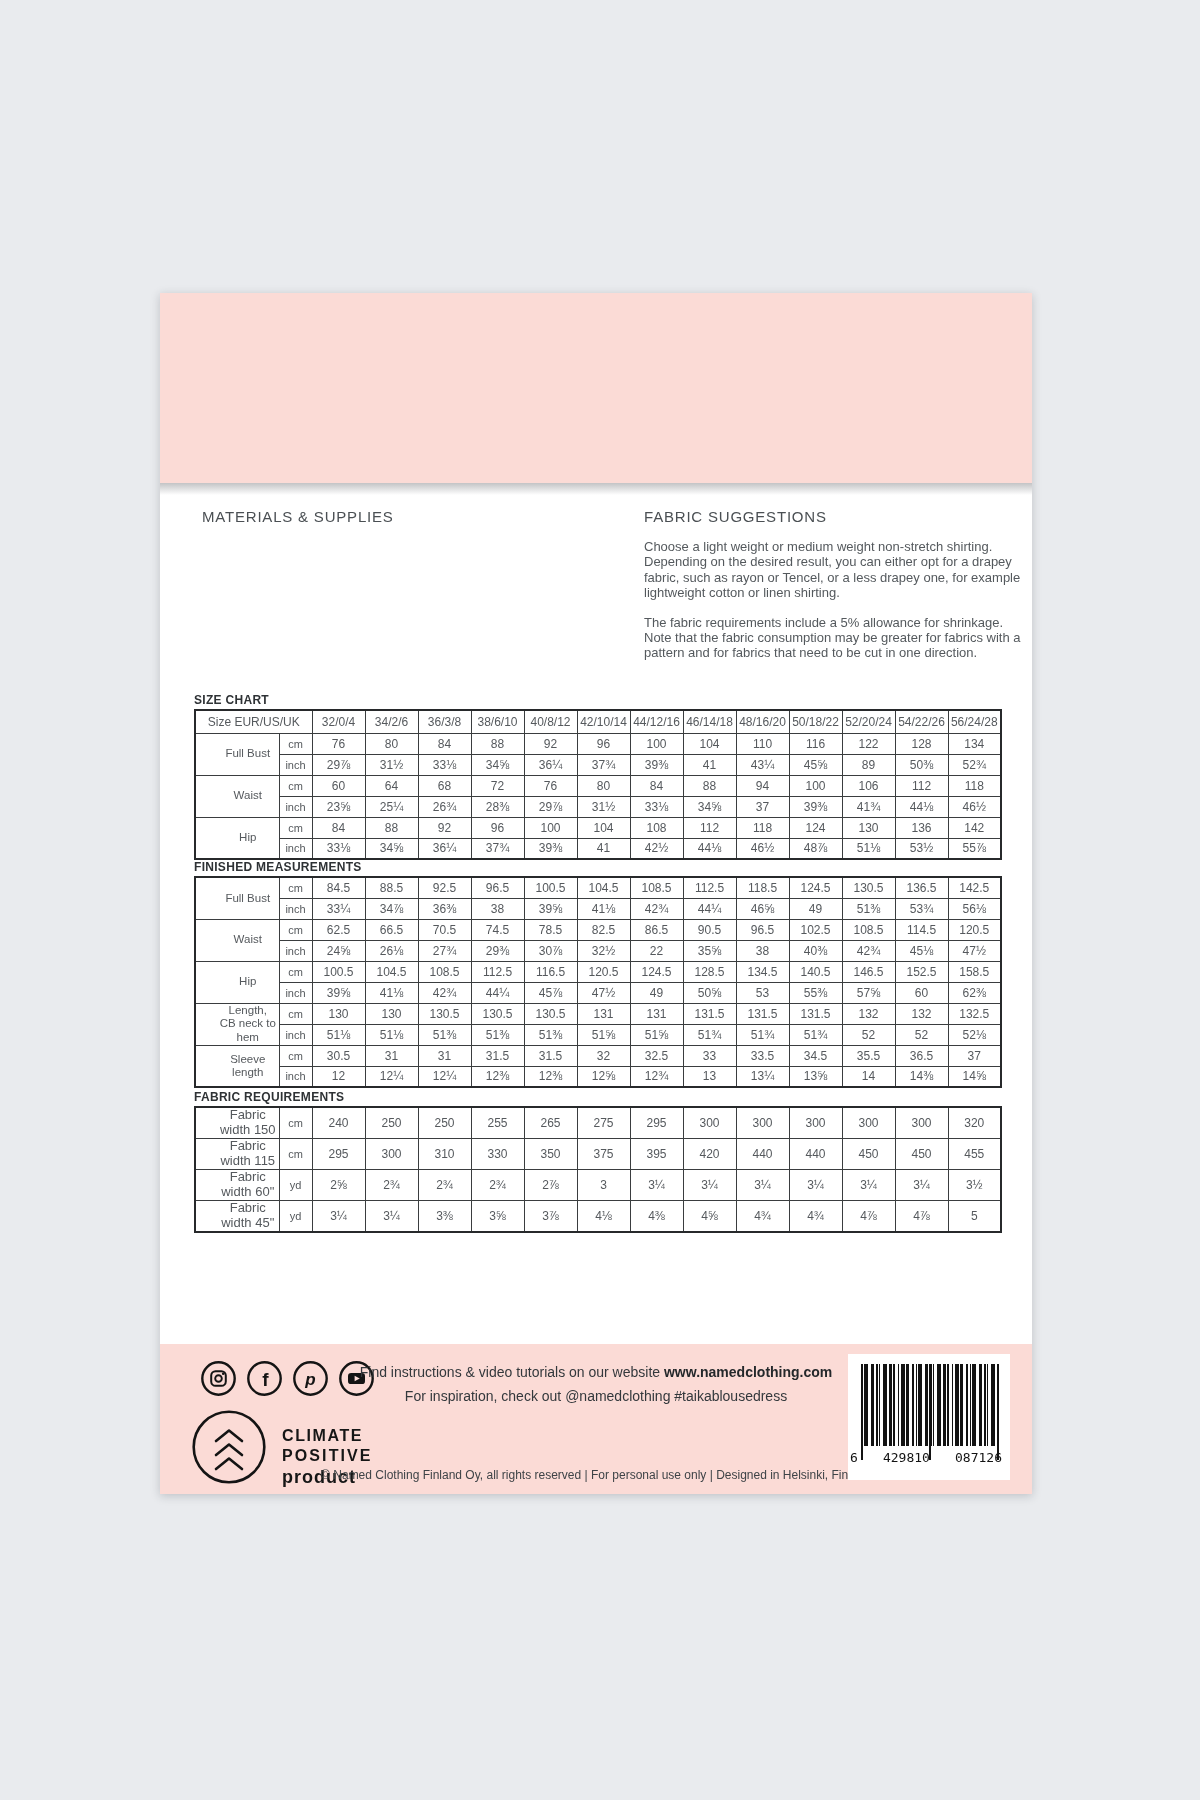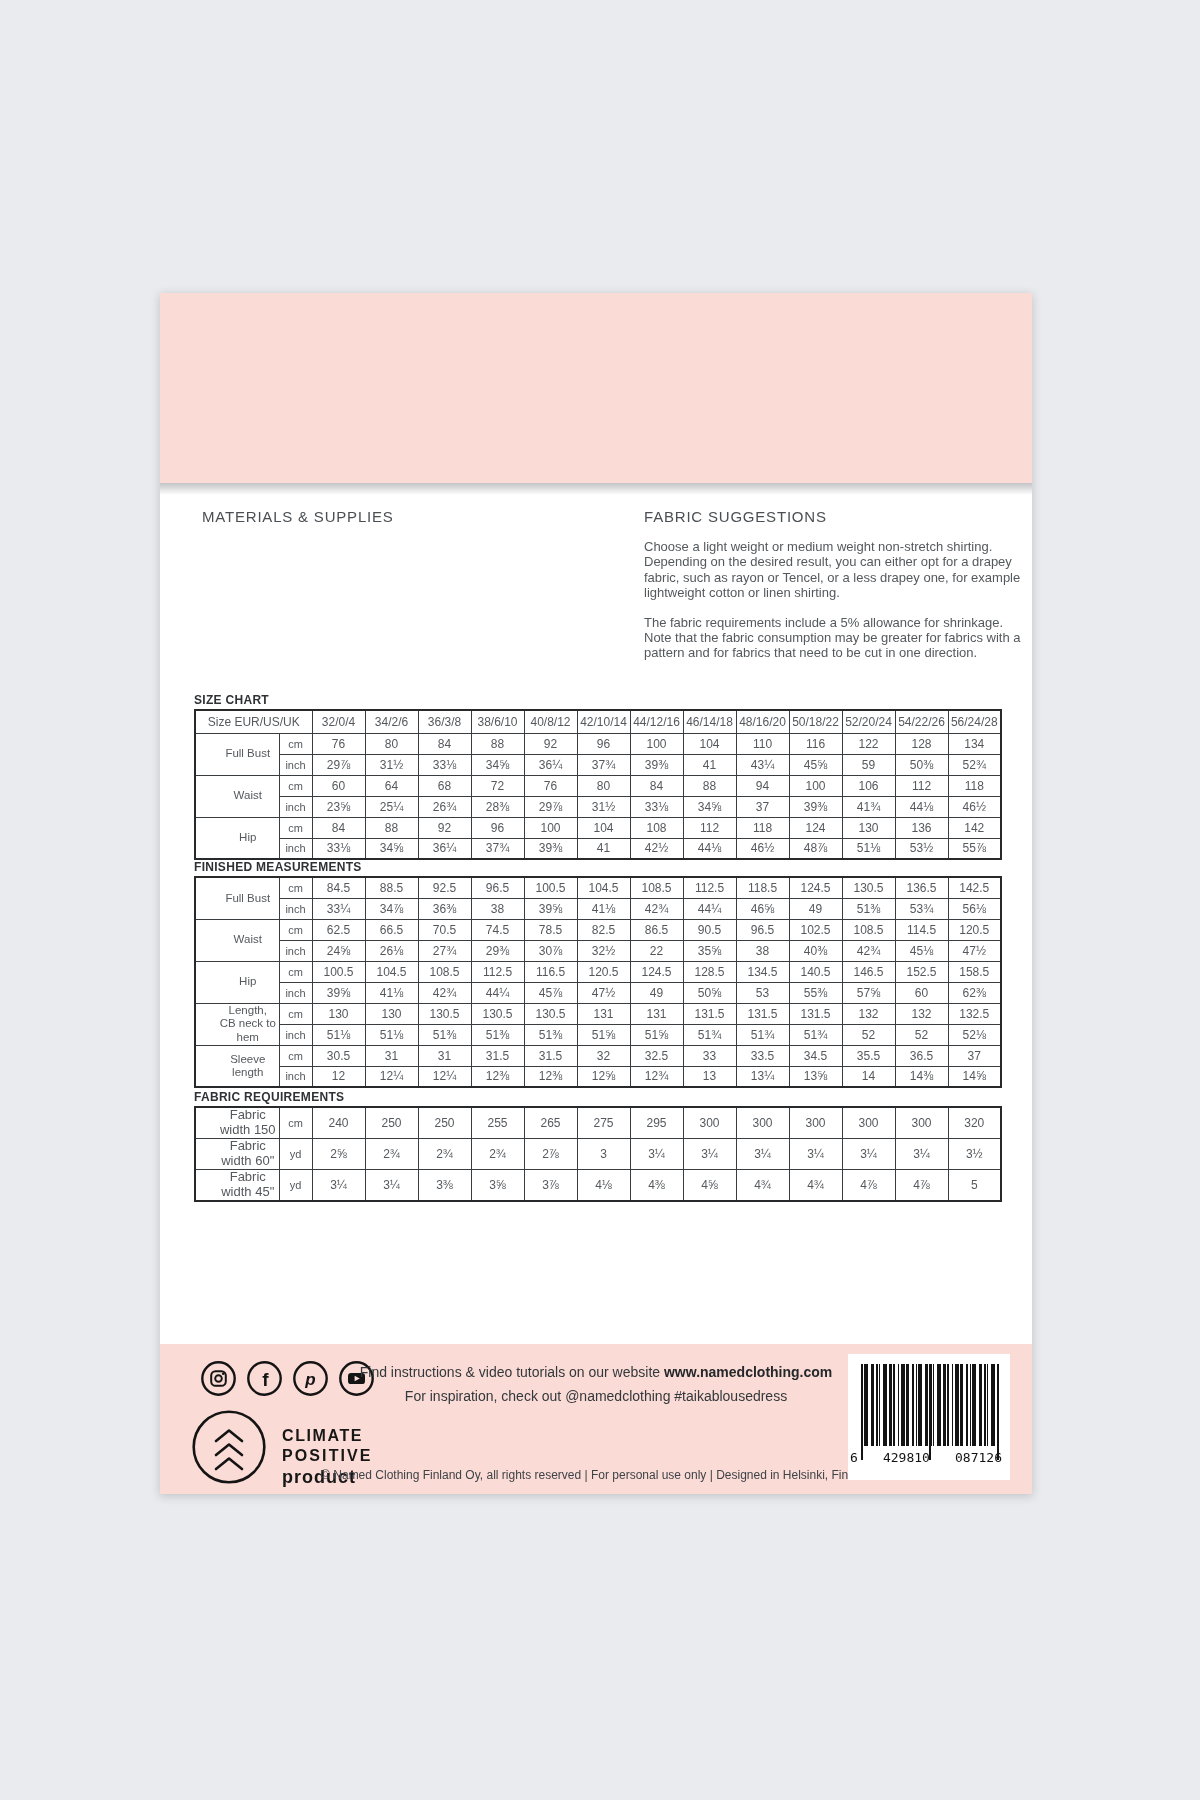--- a/index.html
+++ b/index.html
@@ -118,21 +118,21 @@
             <td>29⅞</td>
             <td>31½</td>
             <td>33⅛</td>
             <td>34⅝</td>
             <td>36¼</td>
             <td>37¾</td>
             <td>39⅜</td>
             <td>41</td>
             <td>43¼</td>
             <td>45⅝</td>
-            <td>59</td>
+            <td>89</td>
             <td>50⅜</td>
             <td>52¾</td>
           </tr>
           <tr>
             <td class="lab" rowspan="2">Waist</td>
             <td class="unit">cm</td>
             <td>60</td>
             <td>64</td>
             <td>68</td>
             <td>72</td>
@@ -392,20 +392,37 @@
             <td>255</td>
             <td>265</td>
             <td>275</td>
             <td>295</td>
             <td>300</td>
             <td>300</td>
             <td>300</td>
             <td>300</td>
             <td>300</td>
             <td>320</td>
+          </tr>
+          <tr>
+            <td class="lab">Fabric width 115</td>
+            <td class="unit">cm</td>
+            <td>295</td>
+            <td>300</td>
+            <td>310</td>
+            <td>330</td>
+            <td>350</td>
+            <td>375</td>
+            <td>395</td>
+            <td>420</td>
+            <td>440</td>
+            <td>440</td>
+            <td>450</td>
+            <td>450</td>
+            <td>455</td>
           </tr>
           <tr>
             <td class="lab">Fabric width 60"</td>
             <td class="unit">yd</td>
             <td>2⅝</td>
             <td>2¾</td>
             <td>2¾</td>
             <td>2¾</td>
             <td>2⅞</td>
             <td>3</td>

